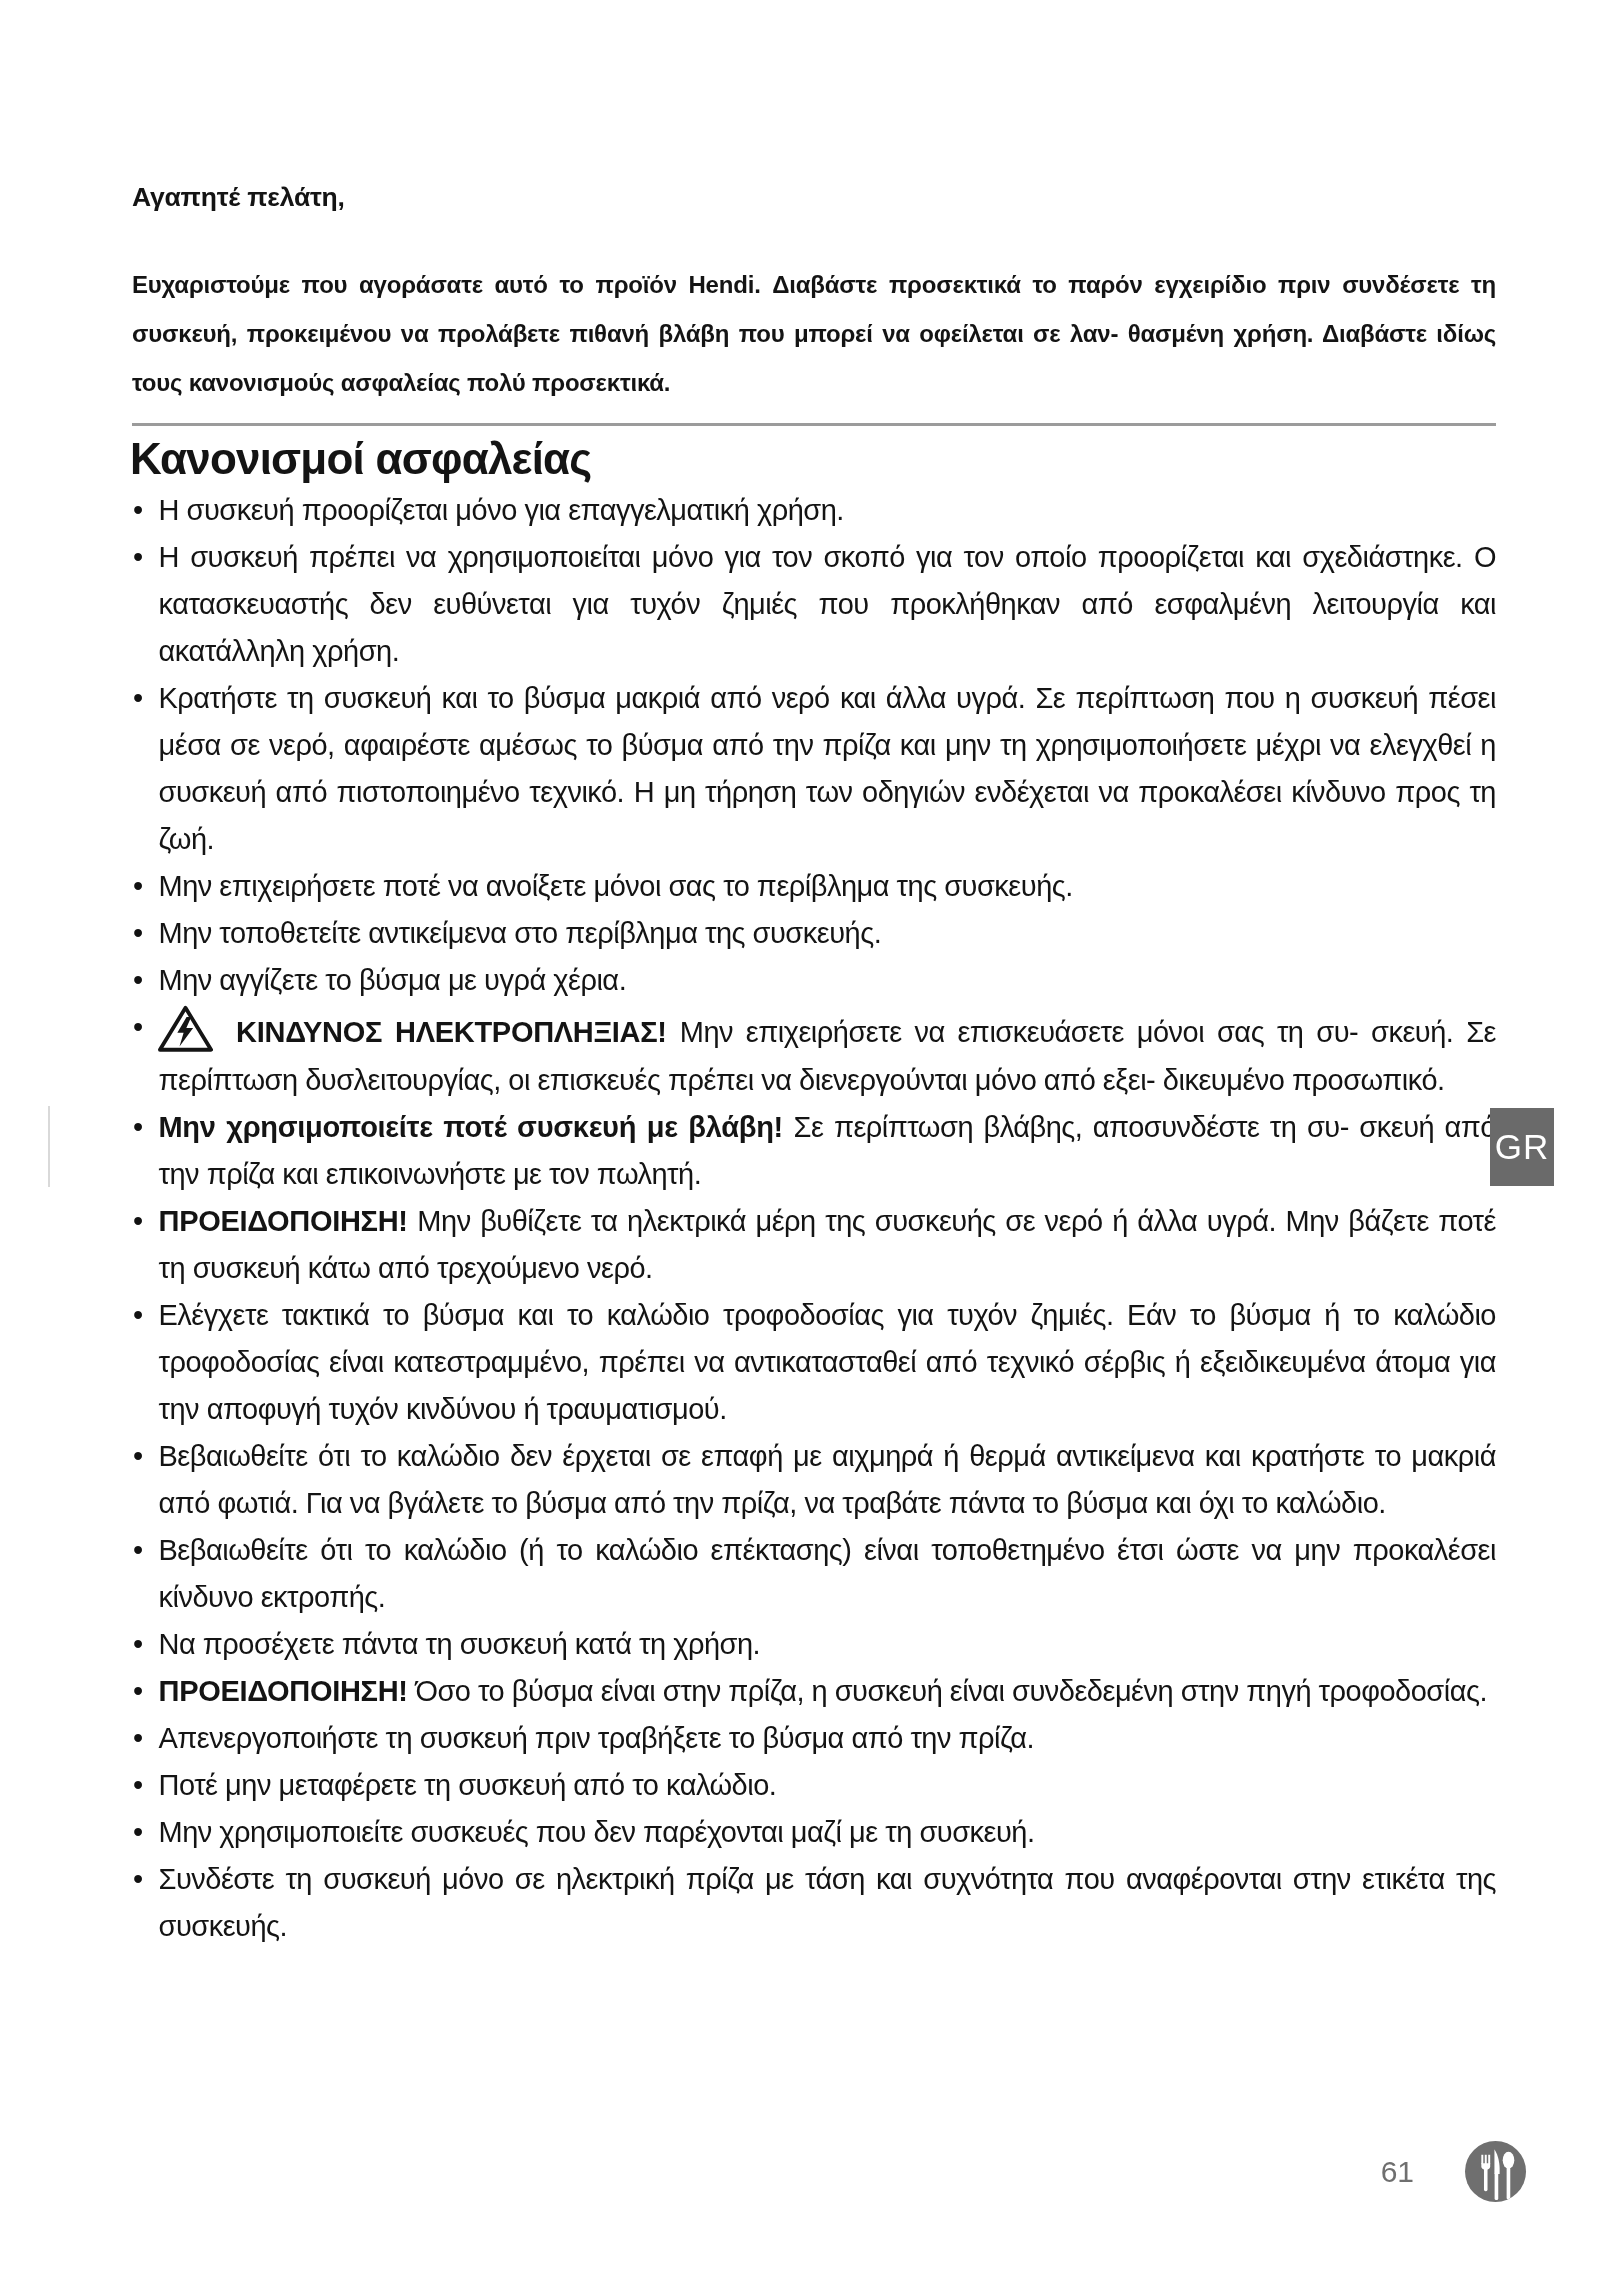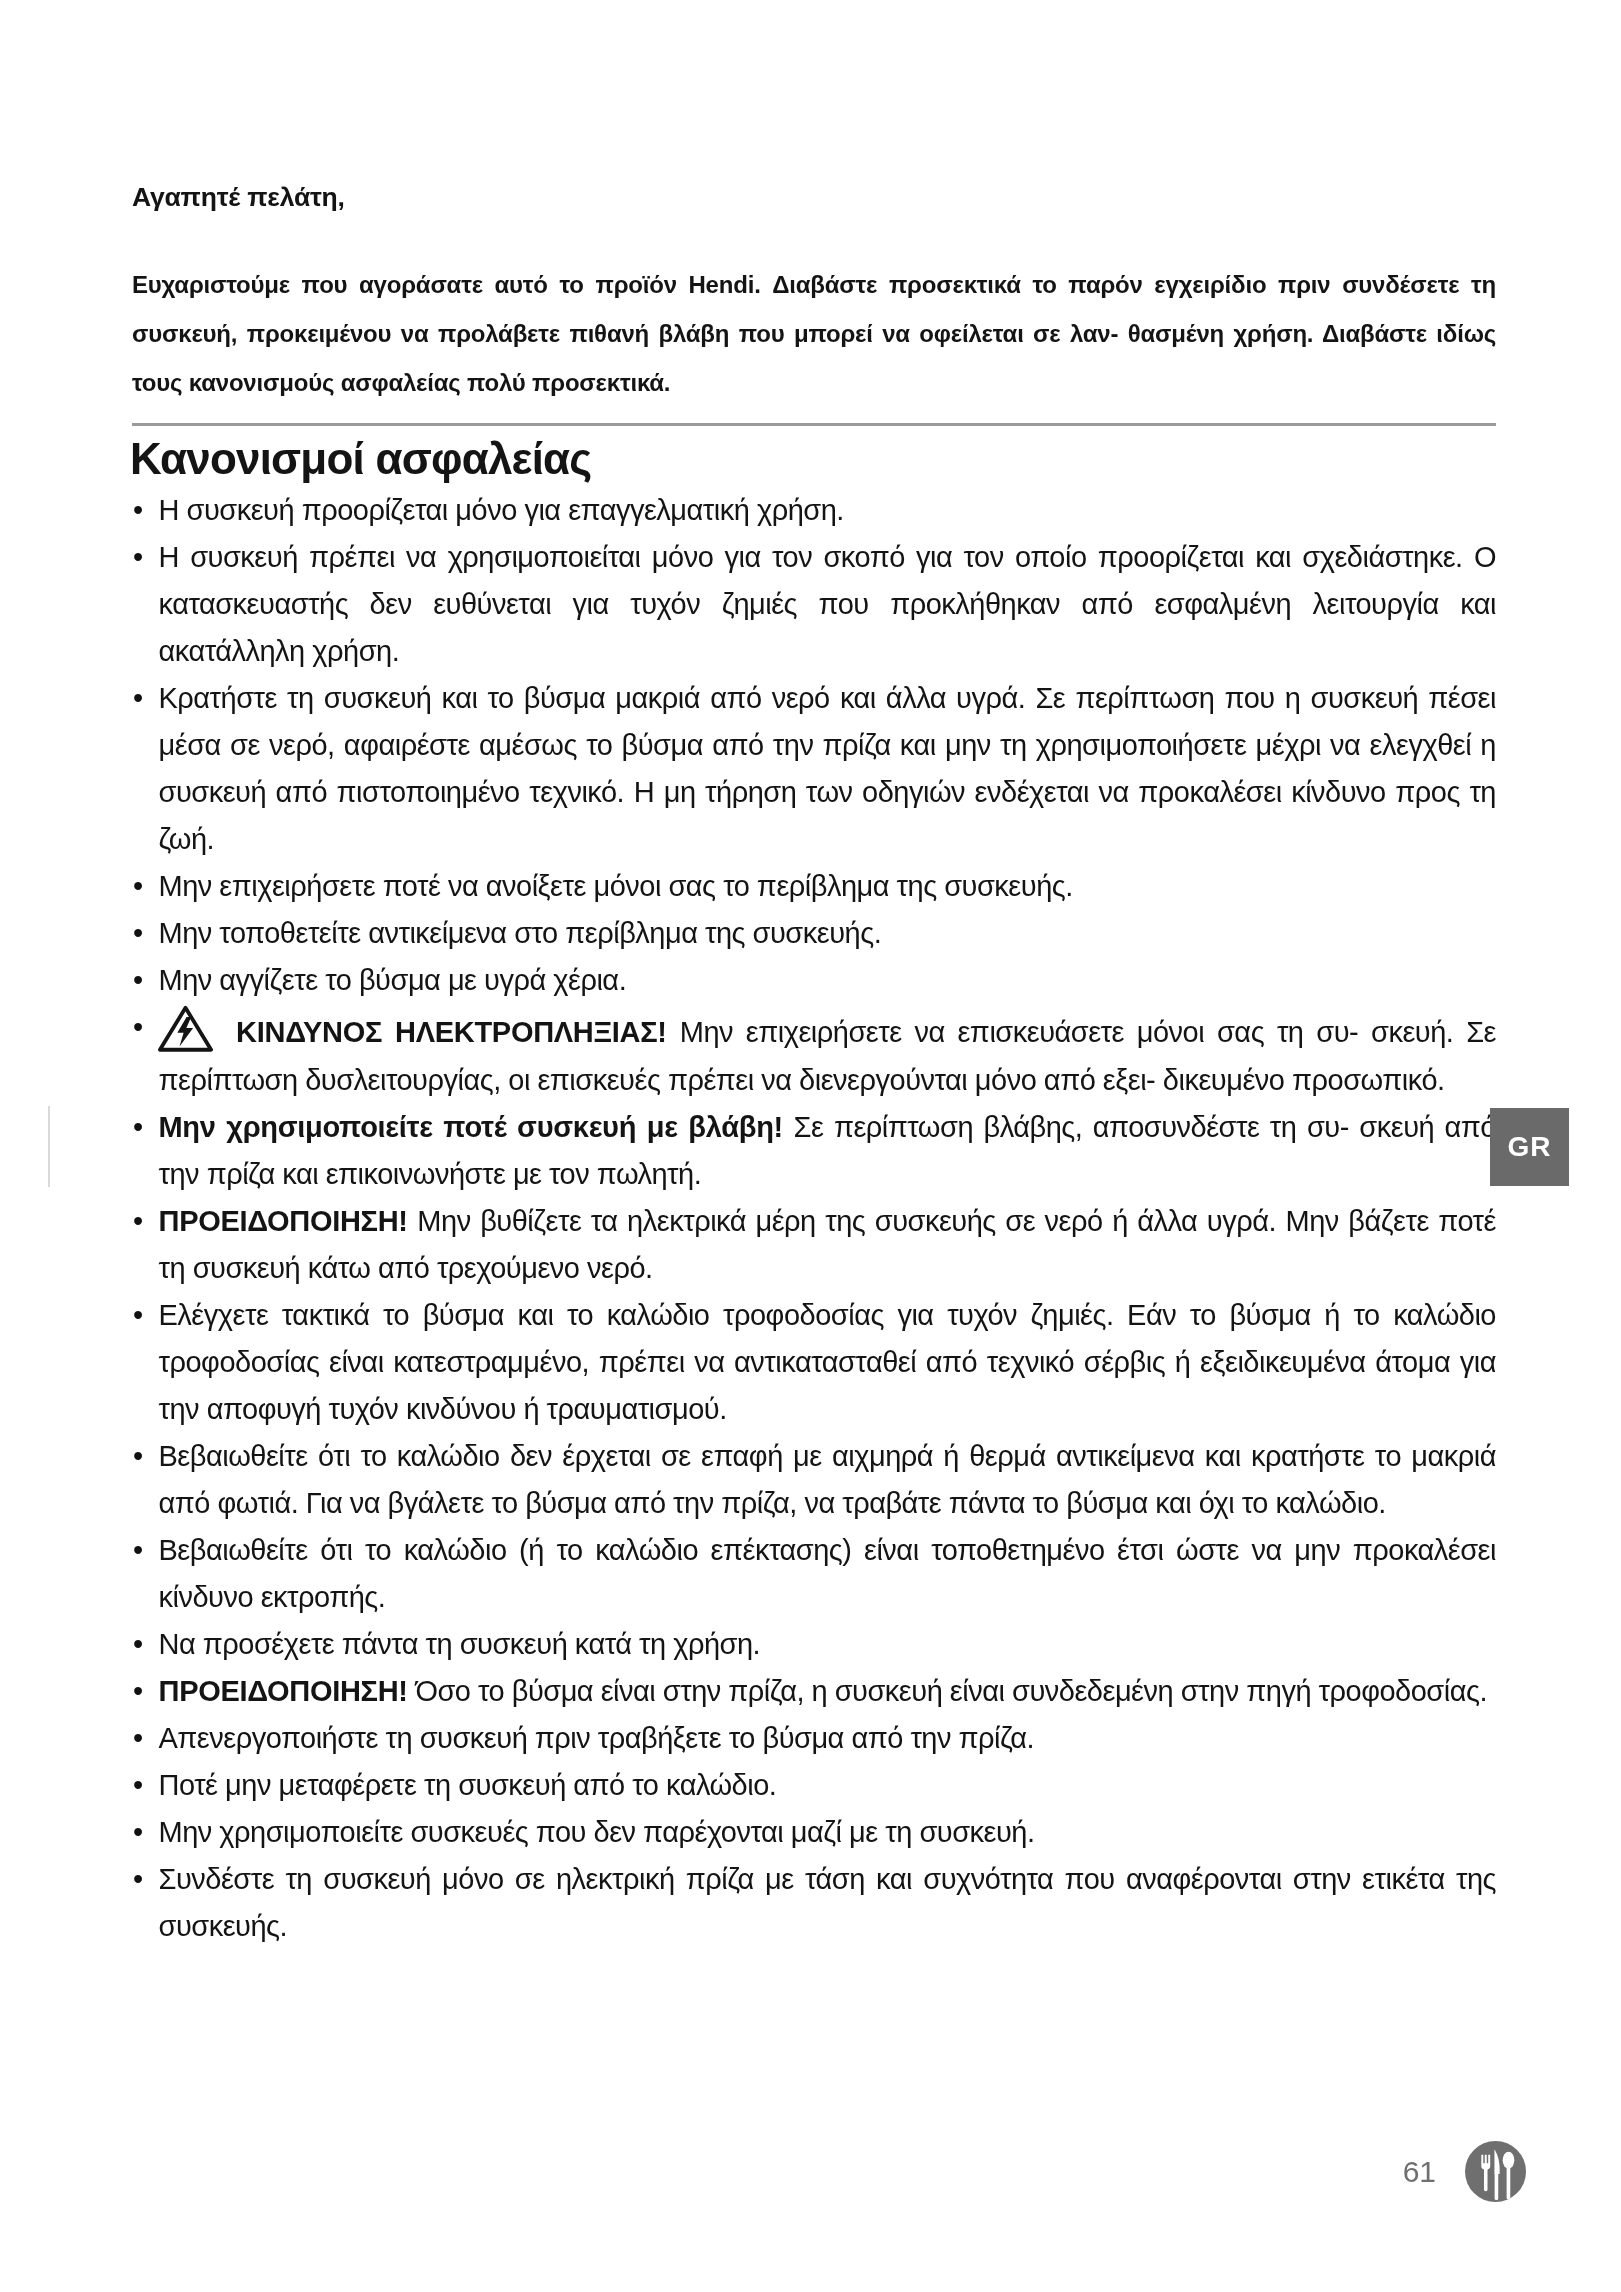--- a/index.html
+++ b/index.html
@@ -76,47 +76,47 @@
     height: 49px;
     vertical-align: -10.8px;
     margin-right: 9.8px;
     margin-left: -2px;
   }
   .warn-icon svg { width: 100%; height: 100%; display: block; }
   .gr-tab {
     position: absolute;
     left: 1490px;
     top: 1108px;
-    width: 79px;
+    width: 64px;
     height: 78px;
     background: #6a6a6a;
     color: #ffffff;
-    font-size: 28px;
-    font-weight: bold;
+    font-size: 35px;
+    font-weight: normal;
     letter-spacing: 1px;
     display: flex;
     align-items: center;
     justify-content: center;
   }
   .left-mark {
     position: absolute;
     left: 48px;
     top: 1106px;
     width: 2px;
     height: 81px;
     background: #d9d9d9;
   }
   .footer {
     position: absolute;
     top: 2140px;
     right: 94px;
     height: 63px;
     display: flex;
     align-items: center;
-    gap: 28px;
+    gap: 50px;
   }
   .page-number {
     color: #6f6f6f;
     font-size: 30px;
     letter-spacing: 0;
   }
   .brand-logo { width: 63px; height: 63px; }
   .brand-logo svg { width: 100%; height: 100%; display: block; }
 </style>
 </head>

